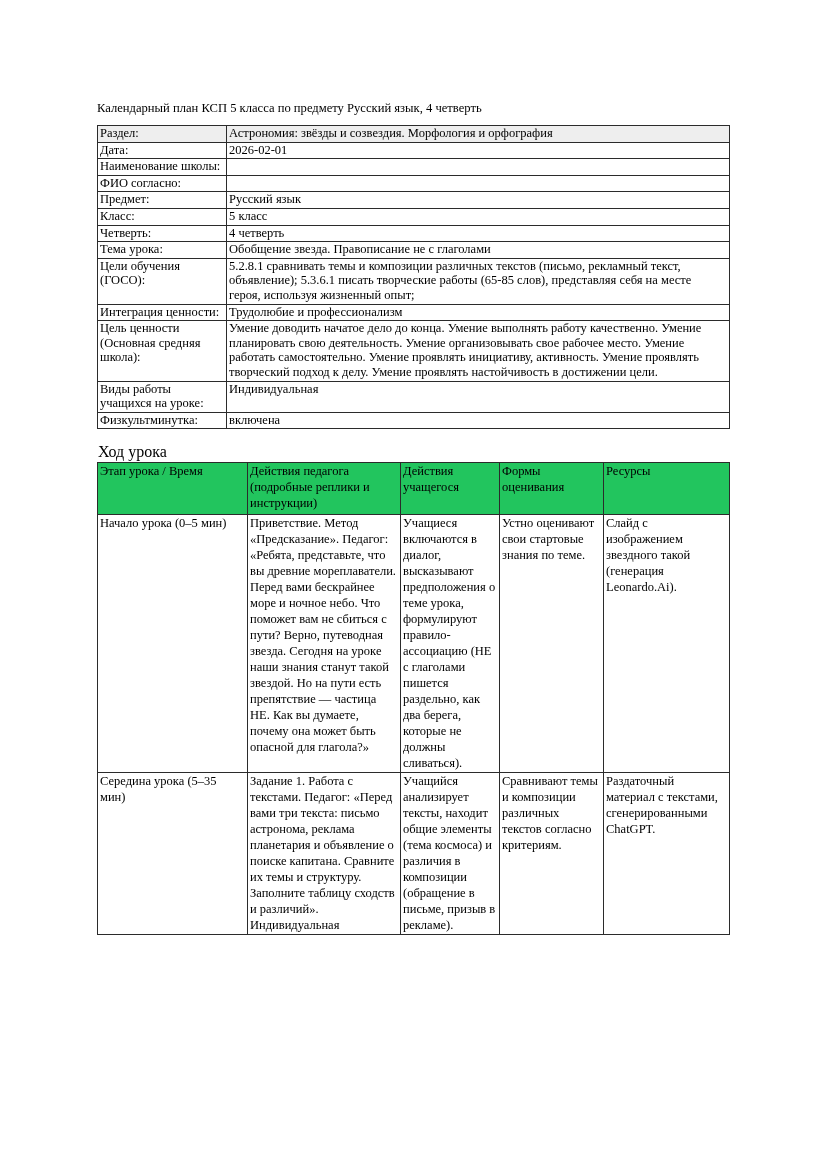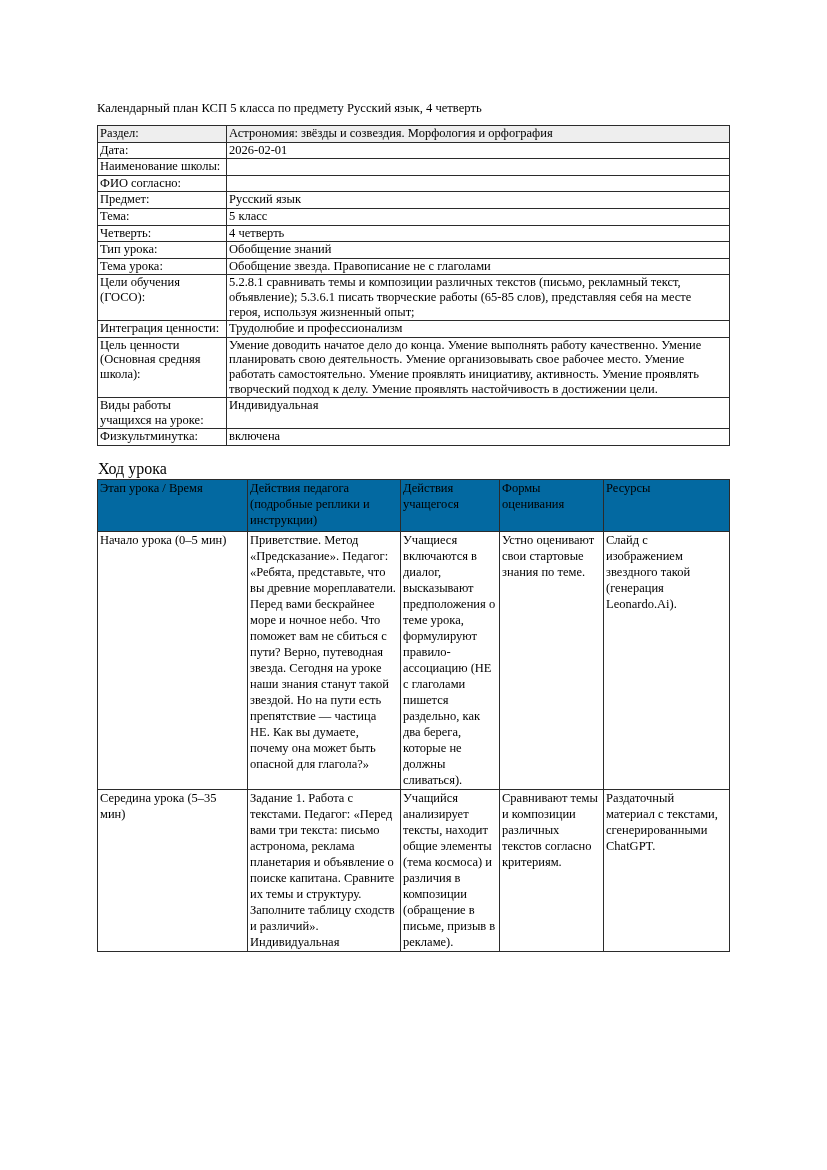--- a/index.html
+++ b/index.html
@@ -40,21 +40,21 @@
   }
   .t1 { margin-top: 9px; }
   .t1 td { font-size: 12.5px; line-height: 14.6px; }
   .t1 tr.hdr td { background: #eeeeee; margin-left: 39px; }
   .sec-heading {
     margin: 15px 0 3px 1px;
     font-size: 16px;
     line-height: 15px;
   }
   .t2 td, .t2 th { font-size: 12.5px; line-height: 16px; }
-  .t2 thead th { background: #0369a1; height: 52px; }
+  .t2 thead th { background: #22c55e; height: 52px; }
 </style>
 </head>
 <body>
 
 <div class="page">
   <div class="content">
 
     <p class="doc-title">Календарный план КСП 5 класса по предмету Русский язык, 4 четверть</p>
 
     <table class="t1">
@@ -77,30 +77,26 @@
         </tr>
         <tr>
           <td>ФИО согласно:</td>
           <td></td>
         </tr>
         <tr>
           <td>Предмет:</td>
           <td>Русский язык</td>
         </tr>
         <tr>
-          <td>Тема:</td>
+          <td>Класс:</td>
           <td>5 класс</td>
         </tr>
         <tr>
           <td>Четверть:</td>
           <td>4 четверть</td>
-        </tr>
-        <tr>
-          <td>Тип урока:</td>
-          <td>Обобщение знаний</td>
         </tr>
         <tr>
           <td>Тема урока:</td>
           <td>Обобщение звезда. Правописание не с глаголами</td>
         </tr>
         <tr>
           <td>Цели обучения (ГОСО):</td>
           <td>5.2.8.1 сравнивать темы и композиции различных текстов (письмо, рекламный текст, объявление); 5.3.6.1 писать творческие работы (65-85 слов), представляя себя на месте героя, используя жизненный опыт;</td>
         </tr>
         <tr>

